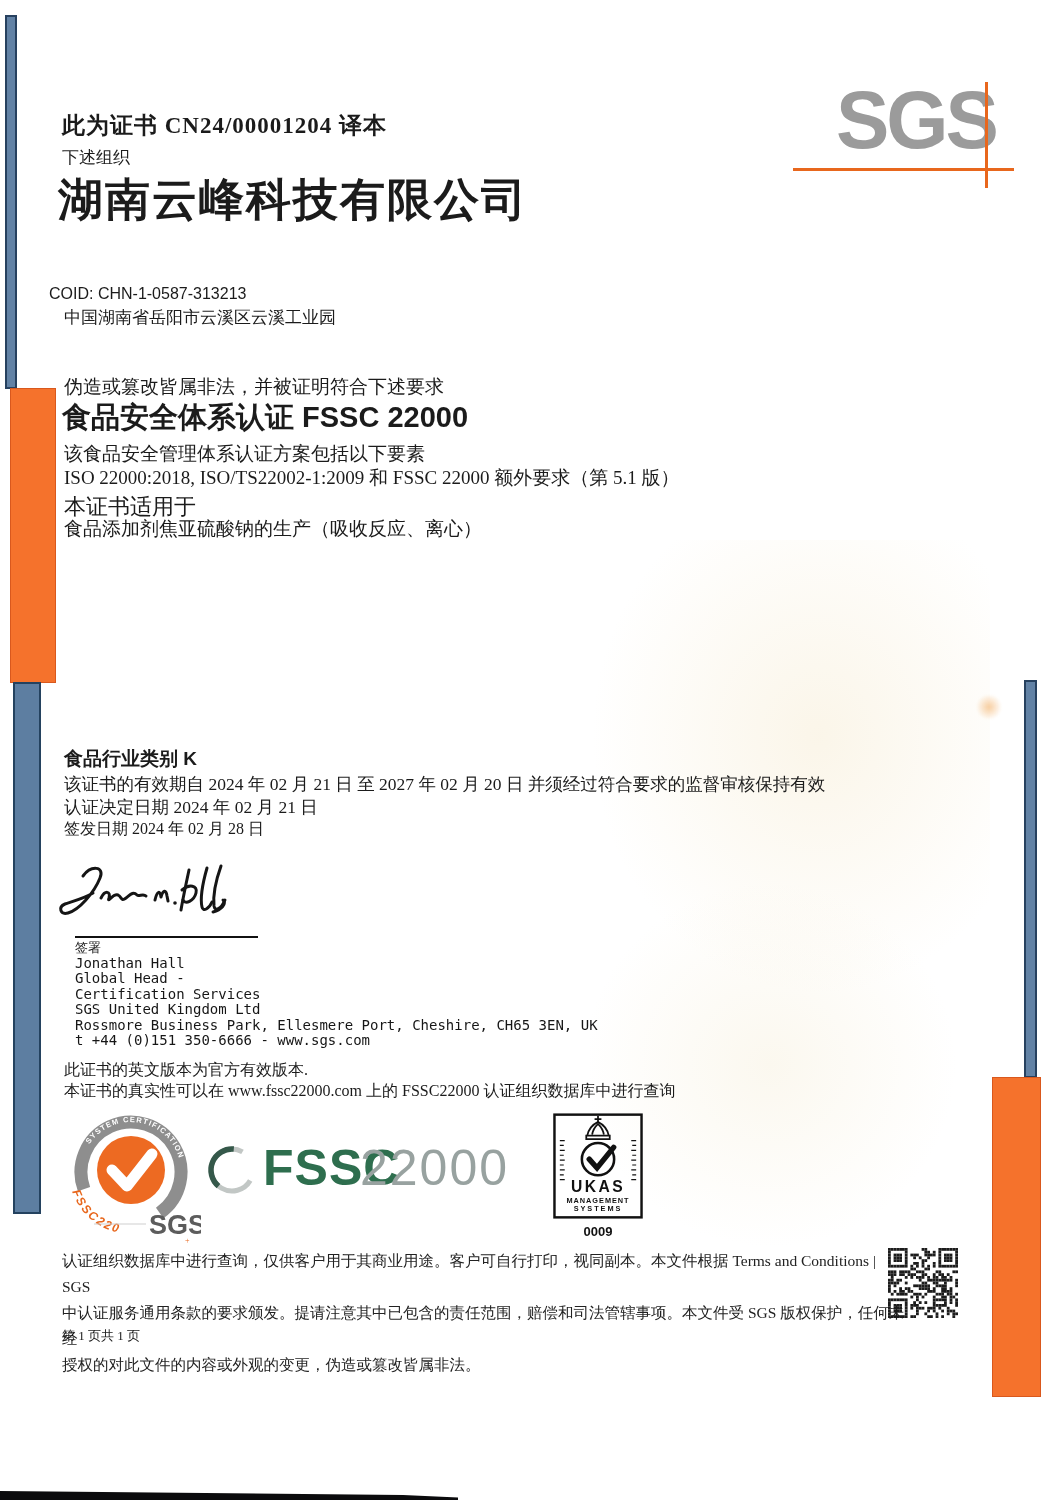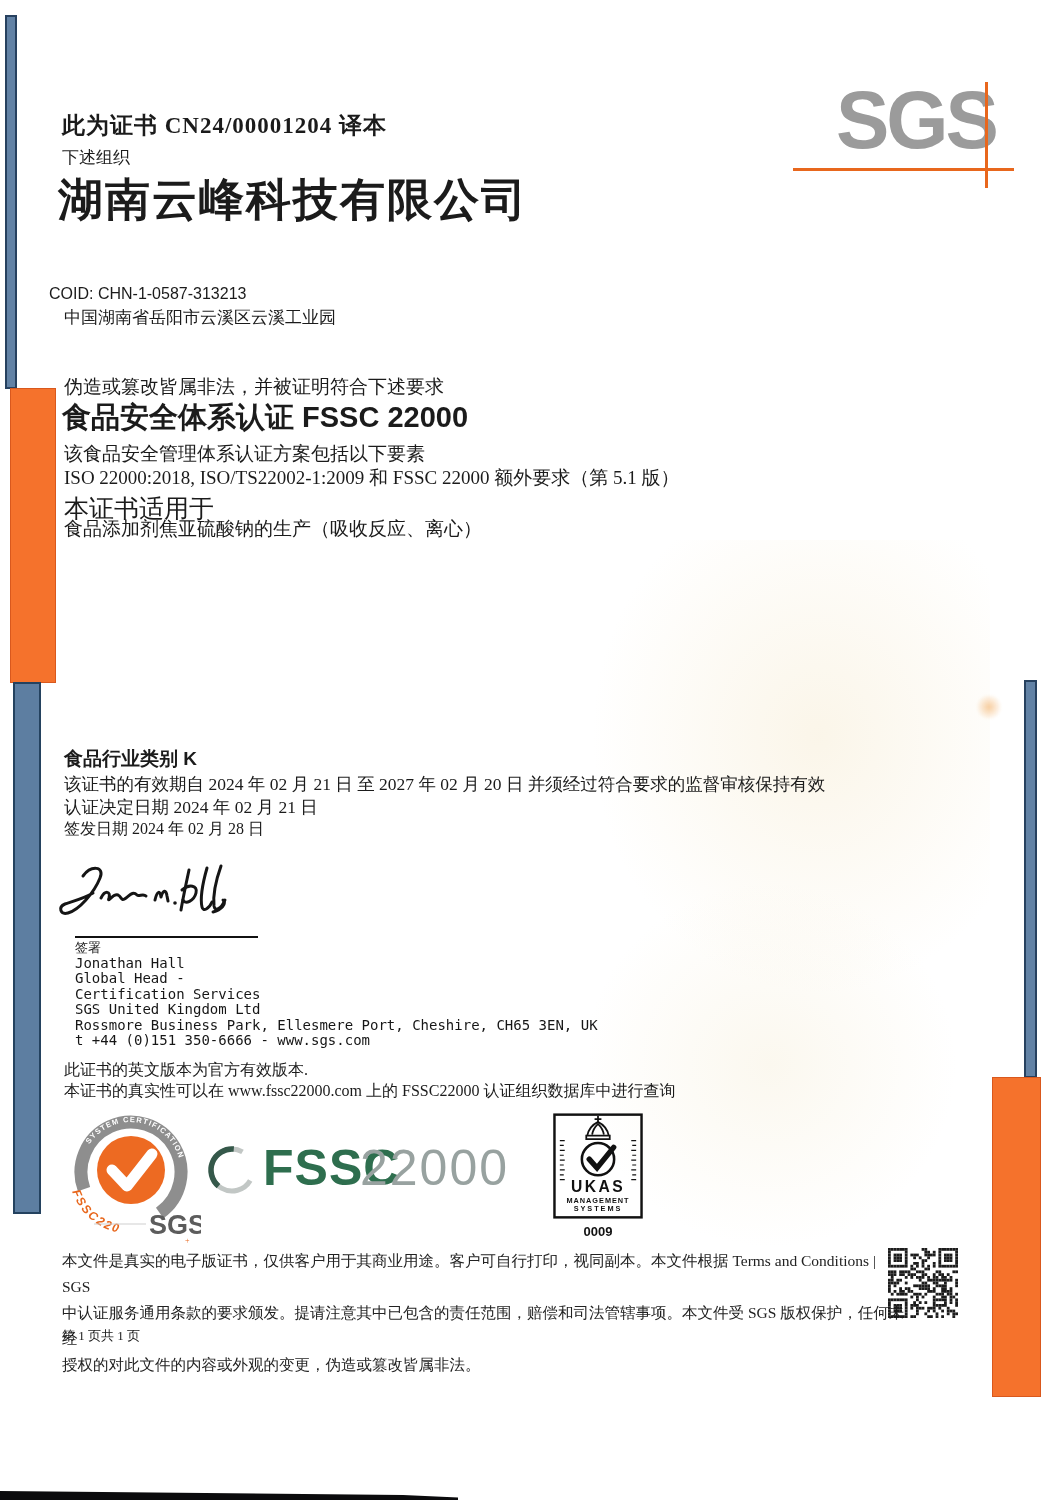--- a/index.html
+++ b/index.html
@@ -35,21 +35,21 @@
   .t-cert{left:62px; top:110px; font-size:23px; letter-spacing:1px; font-weight:bold;}
   .t-org{left:62px; top:146px; font-size:17px;}
   .t-company{left:58px; top:170px; font-size:45px; font-weight:bold; font-family:"Liberation Sans", sans-serif; letter-spacing:2px;}
   .t-coid{left:49px; top:285px; font-size:16px; font-family:Liberation Sans, sans-serif;}
   .t-addr{left:64px; top:306px; font-size:17px;}
   
   .t-audit{left:64px; top:374px; font-size:19px;}
   .t-standard{left:62px; top:398px; font-size:29px; font-weight:bold; font-family:"Liberation Sans", sans-serif;}
   .t-scheme{left:64px; top:441px; font-size:19px;}
   .t-elements{left:64px; top:465px; font-size:19px;}
-  .t-scopeintro{left:64px; top:492px; font-size:25px;}
+  .t-scopeintro{left:64px; top:492px; font-size:22px;}
   .t-scope{left:64px; top:516px; font-size:19px;}
   
   .t-category{left:64px; top:746px; font-size:19px; font-weight:bold; font-family:"Liberation Sans", sans-serif;}
   .t-validity{left:64px; top:772px; font-size:17.5px;}
   .t-decision{left:64px; top:795px; font-size:17.5px;}
   .t-issue{left:64px; top:819px; font-size:16px;text-align:right;}
   .t-version{left:64px; top:844px; font-size:17.5px;}
   
   .sig-svg{left:55px; top:860px; width:215px; height:78px;}
   .sig-line{left:75px; top:936px; width:183px; height:2px; background:#111;}
@@ -174,21 +174,21 @@
     <circle cx="46" cy="47" r="16.5" fill="none" stroke="#111" stroke-width="2.6"></circle>
     <path d="M37,47 l8,9 l17,-21" fill="none" stroke="#111" stroke-width="5.5" stroke-linecap="round"></path>
     <path d="M7,28h5 M7,33h4 M7,38h5 M7,43h4 M7,48h5 M7,53h4 M7,58h5 M7,63h4 M7,68h5 M80,28h5 M81,33h4 M80,38h5 M81,43h4 M80,48h5 M81,53h4 M80,58h5 M81,63h4 M80,68h5" stroke="#111" stroke-width="1.2"></path>
     <text x="46" y="81" text-anchor="middle" font-family="Liberation Sans, sans-serif" font-size="16" font-weight="bold" letter-spacing="2.5" fill="#111">UKAS</text>
     <text x="46" y="92" text-anchor="middle" font-family="Liberation Sans, sans-serif" font-size="7.5" font-weight="bold" letter-spacing="1" fill="#111">MANAGEMENT</text>
     <text x="46" y="100" text-anchor="middle" font-family="Liberation Sans, sans-serif" font-size="7.5" font-weight="bold" letter-spacing="2" fill="#111">SYSTEMS</text>
   </svg>
   <div class="abs ukas-num">0009</div>
 
   <div class="abs foot">
-    <div>本文件是真实的电子版证书，仅供客户用于其商业用途。客户可自行打印，视同副本。本文件根据 Terms and Conditions | SGS</div>
+    <div>认证组织数据库中进行查询，仅供客户用于其商业用途。客户可自行打印，视同副本。本文件根据 Terms and Conditions | SGS</div>
     <div>中认证服务通用条款的要求颁发。提请注意其中已包含的责任范围，赔偿和司法管辖事项。本文件受 SGS 版权保护，任何未经</div>
     <div>授权的对此文件的内容或外观的变更，伪造或篡改皆属非法。</div>
   </div>
   <div class="abs t-page">第 1 页共 1 页</div>
 
   <svg class="abs qr" id="qr-svg" viewBox="0 0 68 68">
       <rect x="0.00" y="0.00" width="2.72" height="2.72" fill="#1c1c1c"></rect>
       <rect x="2.72" y="0.00" width="2.72" height="2.72" fill="#1c1c1c"></rect>
       <rect x="5.44" y="0.00" width="2.72" height="2.72" fill="#1c1c1c"></rect>
       <rect x="8.16" y="0.00" width="2.72" height="2.72" fill="#1c1c1c"></rect>

